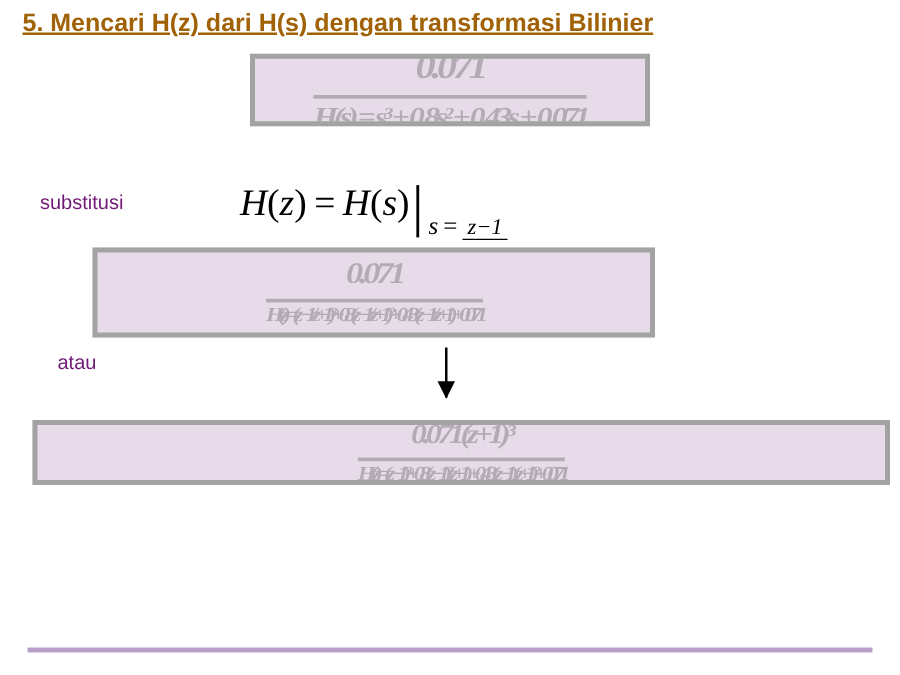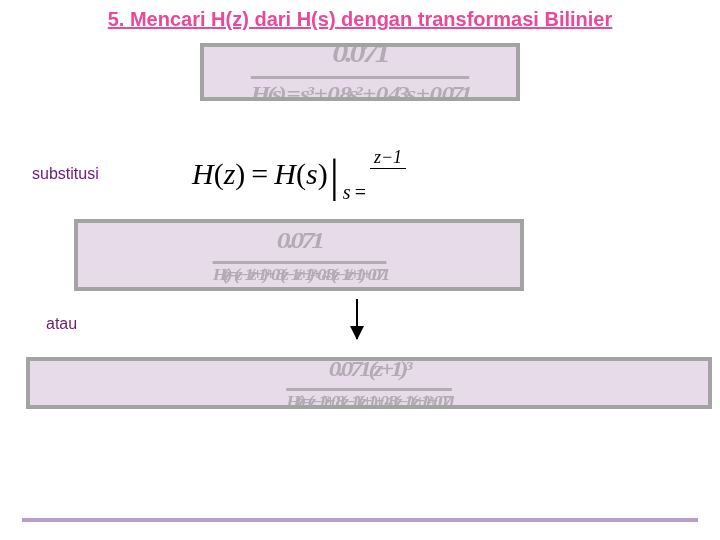--- a/index.html
+++ b/index.html
@@ -15,24 +15,23 @@
   .slide {
     position: relative;
     width: 720px;
     height: 540px;
     box-sizing: border-box;
     padding: 8px 18px 0 18px;
   }
   .title {
     font-size: 20px;
     font-weight: bold;
-    color: #ec4899;
+    color: #a16207;
     text-decoration: underline;
     margin: 0 0 12px 0;
-    text-align: center;
   }
   .label {
     font-size: 16px;
     color: #701a75;
   }
   .math-row {
     display: flex;
     align-items: center;
   }
   
@@ -94,21 +93,21 @@
   }
   .subwrap .srow {
     display: flex;
     align-items: center;
   }
   .subwrap .s-lead {
     margin-right: 4px;
   }
   .frac-small {
     display: inline-flex;
-    flex-direction: column;
+    flex-direction: row;
     align-items: center;
     font-style: italic;
     font-size: 18px;
   }
   .frac-small .num { border-bottom: 1.2px solid #000; padding: 0 4px; line-height: 1.15; }
   .frac-small .den { padding: 0 4px; line-height: 1.15; margin-top: 48px; }
   .arrow {
     width: 2px;
     background: #000;
     position: relative;
@@ -174,21 +173,21 @@
 
 
   <div class="eq-box" style="margin-left:56px; width:450px; height:72px;">
     <div class="eq-ghost" style="font-size:24px;">
       <span class="eq-top" style="text-align:center; letter-spacing:-3px;">0.071</span>
       <span class="frac" style="letter-spacing:-4px; font-size:16px;">H(z) = (z−1/z+1)³ + 0.8(z−1/z+1)² + 0.43(z−1/z+1) + 0.071</span>
     </div>
   </div>
 
   <div style="position:relative; height:58px; margin-top:8px;">
-    <div class="label" style="position:absolute; left:28px; top:16px;">atau</div>
+    <div class="label" style="position:absolute; left:28px; top:4px;">atau</div>
     <div class="arrow" style="position:absolute; left:338px; top:0; height:40px;"></div>
   </div>
 
   <div class="eq-box" style="margin-left:8px; width:686px; height:52px;">
     <div class="eq-ghost" style="font-size:22px;">
       <span class="eq-top" style="text-align:center; letter-spacing:-3px;">0.071(z+1)³</span>
       <span class="frac" style="letter-spacing:-4px; font-size:16px;">H(z) = (z−1)³ + 0.8(z−1)²(z+1) + 0.43(z−1)(z+1)² + 0.071</span>
     </div>
   </div>
 

